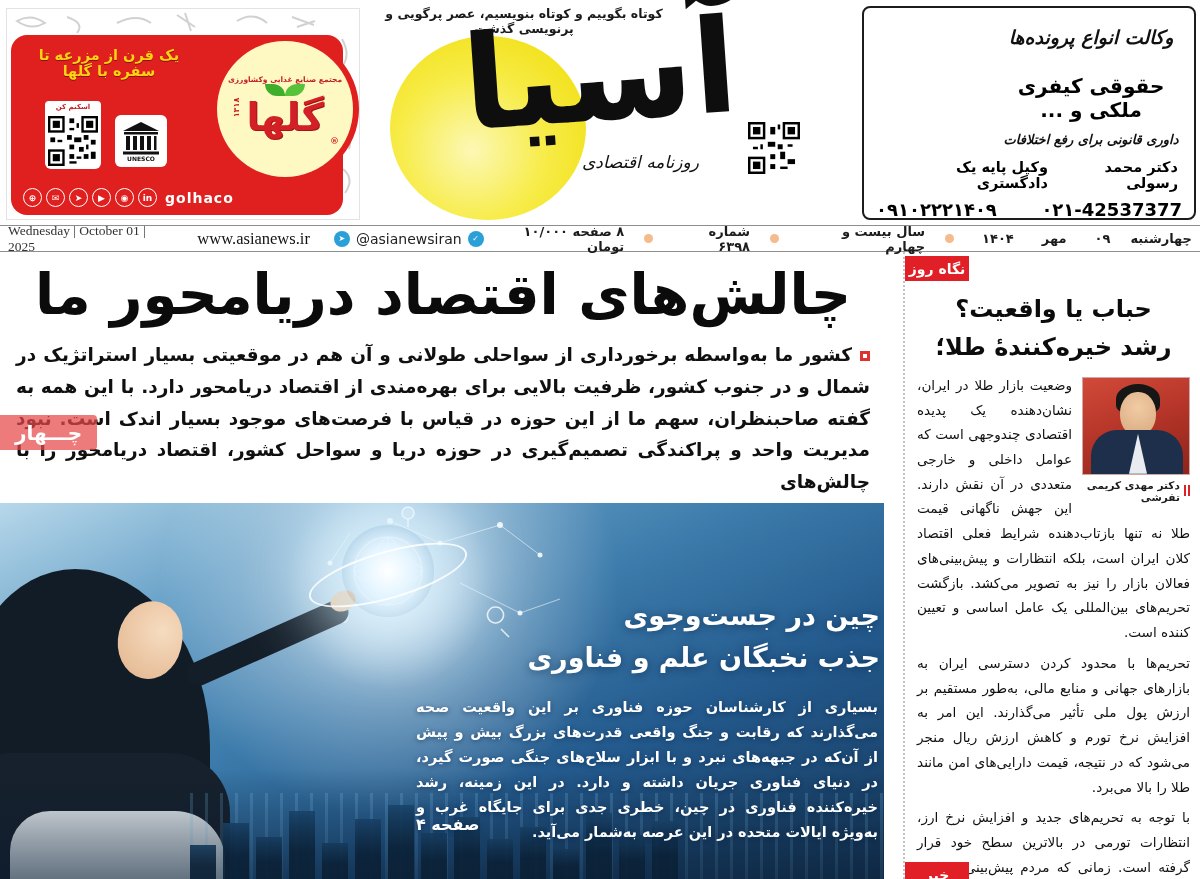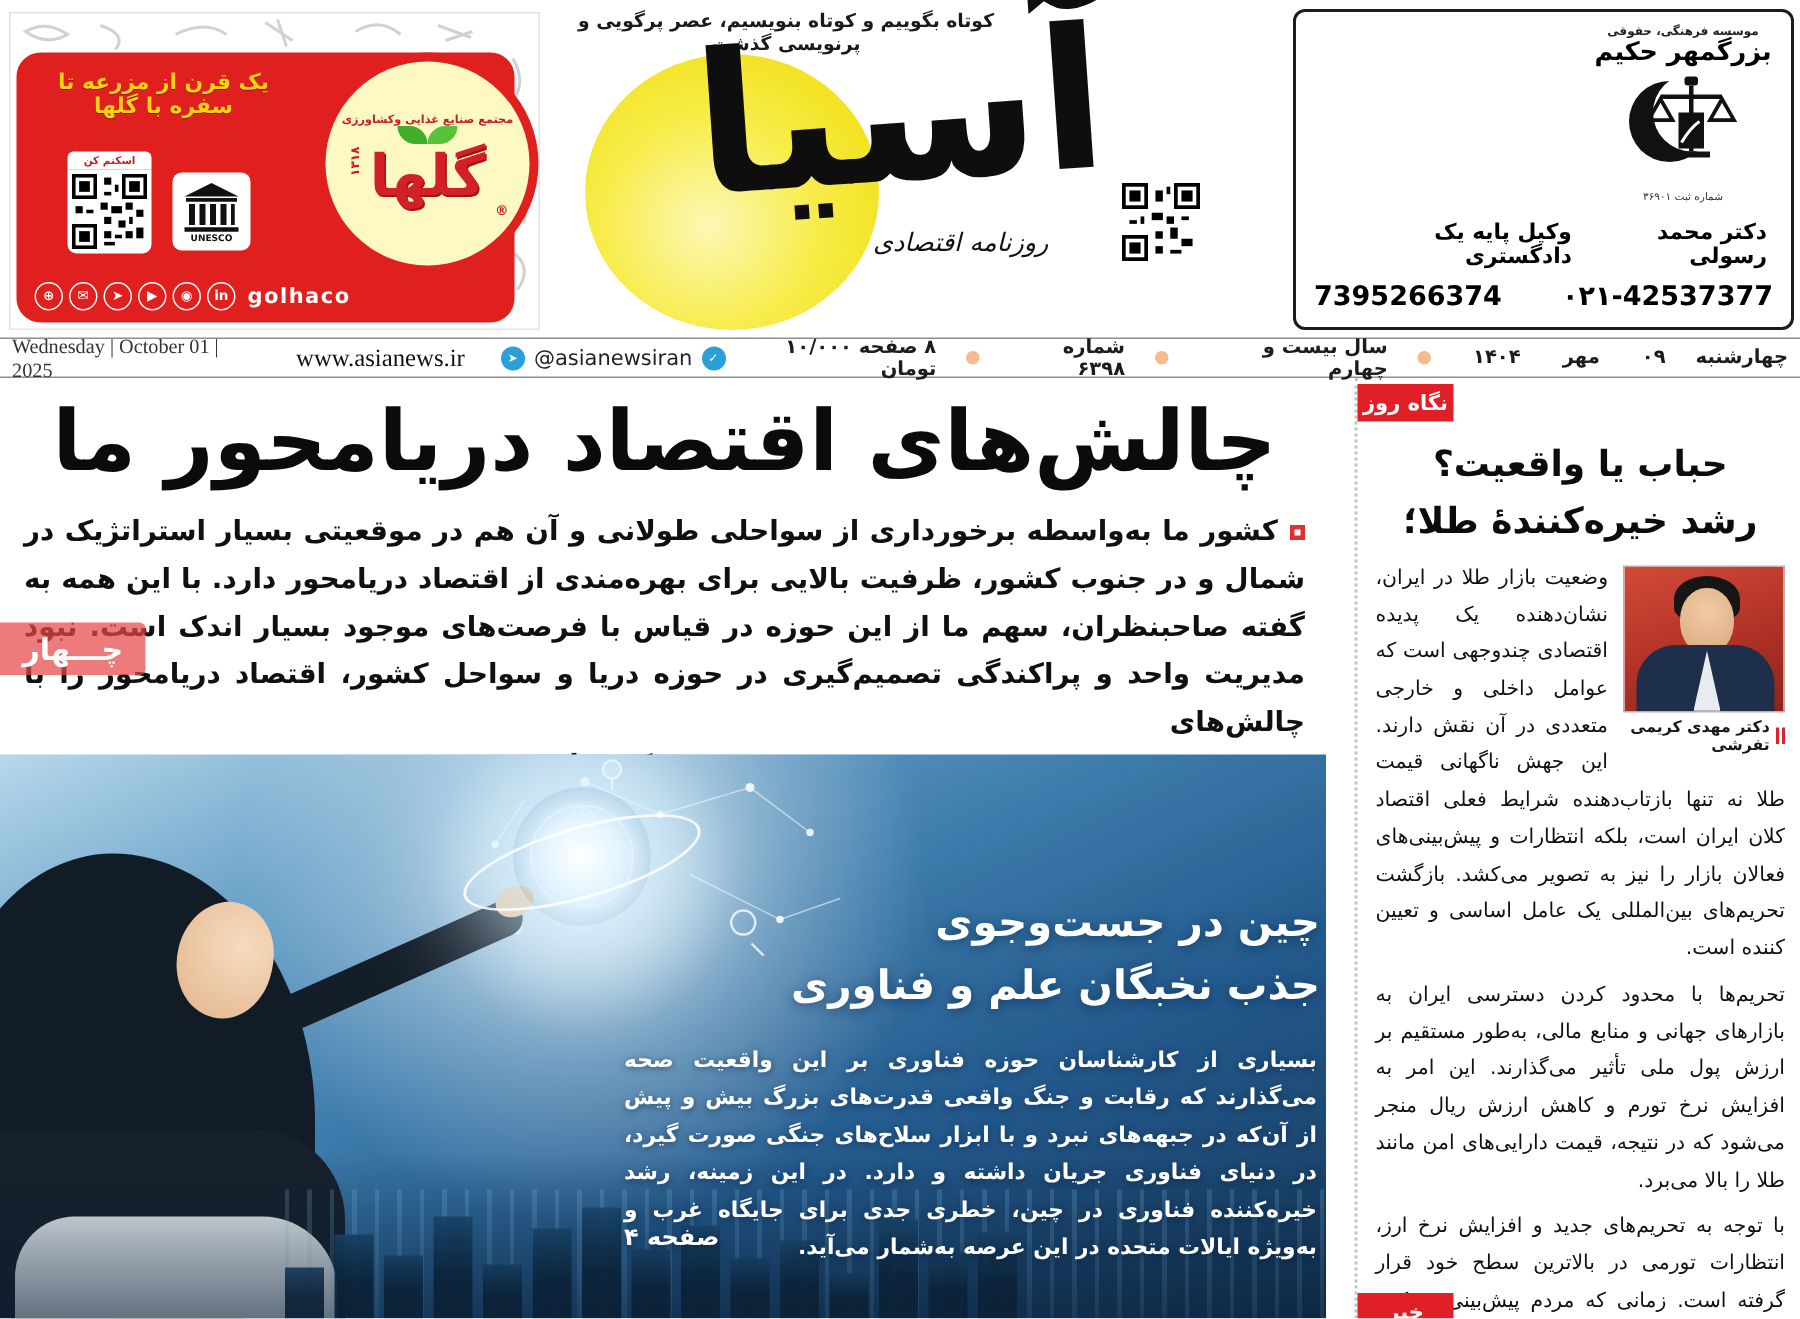--- a/index.html
+++ b/index.html
@@ -302,45 +302,33 @@
           <rect x="16" y="15" width="3" height="2"></rect>
             <rect x="9" y="17" width="2" height="2"></rect>
             <rect x="13" y="18" width="3" height="1"></rect>
         </g>
       </svg>
     </div>
   </div>
 
   <div class="legal-ad">
     <div class="legal-grid">
-      <div class="legal-logo">
-        <div class="legal-org-small">موسسه فرهنگی، حقوقی</div>
-        <div class="legal-org-name">بزرگمهر حکیم</div>
-        <svg width="78" height="76" viewBox="0 0 78 76">
-          <circle cx="30" cy="36" r="27" fill="#111"></circle>
-          <circle cx="45" cy="30" r="26" fill="#fff"></circle>
-          <rect x="43" y="12" width="3" height="44" fill="#111"></rect>
-          <rect x="24" y="18" width="41" height="3" fill="#111"></rect>
-          <path d="M24 21 l-8 14 h16 z" fill="none" stroke="#111" stroke-width="2.5"></path>
-          <path d="M65 21 l-8 14 h16 z" fill="none" stroke="#111" stroke-width="2.5"></path>
-          <rect x="36" y="30" width="17" height="24" fill="#111"></rect>
-          <path d="M38 50 q6 -10 12 -14" stroke="#fff" stroke-width="2" fill="none"></path>
-          <rect x="32" y="56" width="25" height="4" fill="#111"></rect>
-          <rect x="40" y="6" width="9" height="6" rx="2" fill="#111"></rect>
-        </svg>
-        <div class="legal-reg">شماره ثبت ۳۶۹۰۱</div>
+      <div class="legal-txt">
+        <div class="legal-line1">وکالت انواع پرونده‌ها</div>
+        <div class="legal-line2">حقوقی کیفری ملکی و ...</div>
+        <div class="legal-line3">داوری قانونی برای رفع اختلافات</div>
       </div>
     </div>
     <div class="legal-row">
       <div class="legal-name">دکتر محمد رسولی</div>
       <div class="legal-title">وکیل پایه یک دادگستری</div>
     </div>
     <div class="legal-phones">
       <div class="legal-phone">۰۲۱-42537377</div>
-      <div class="legal-phone">7395266374</div>
+      <div class="legal-phone">۰۹۱۰۲۲۲۱۴۰۹</div>
     </div>
   </div>
 
   <div class="datebar">
     <div class="db-left">
       <span class="db-date-en">Wednesday | October 01 | 2025</span>
       <span class="db-site">www.asianews.ir</span>
       <span class="db-tg-group">
         <span class="tg-badge">➤</span>
         <span class="db-handle">@asianewsiran</span>

